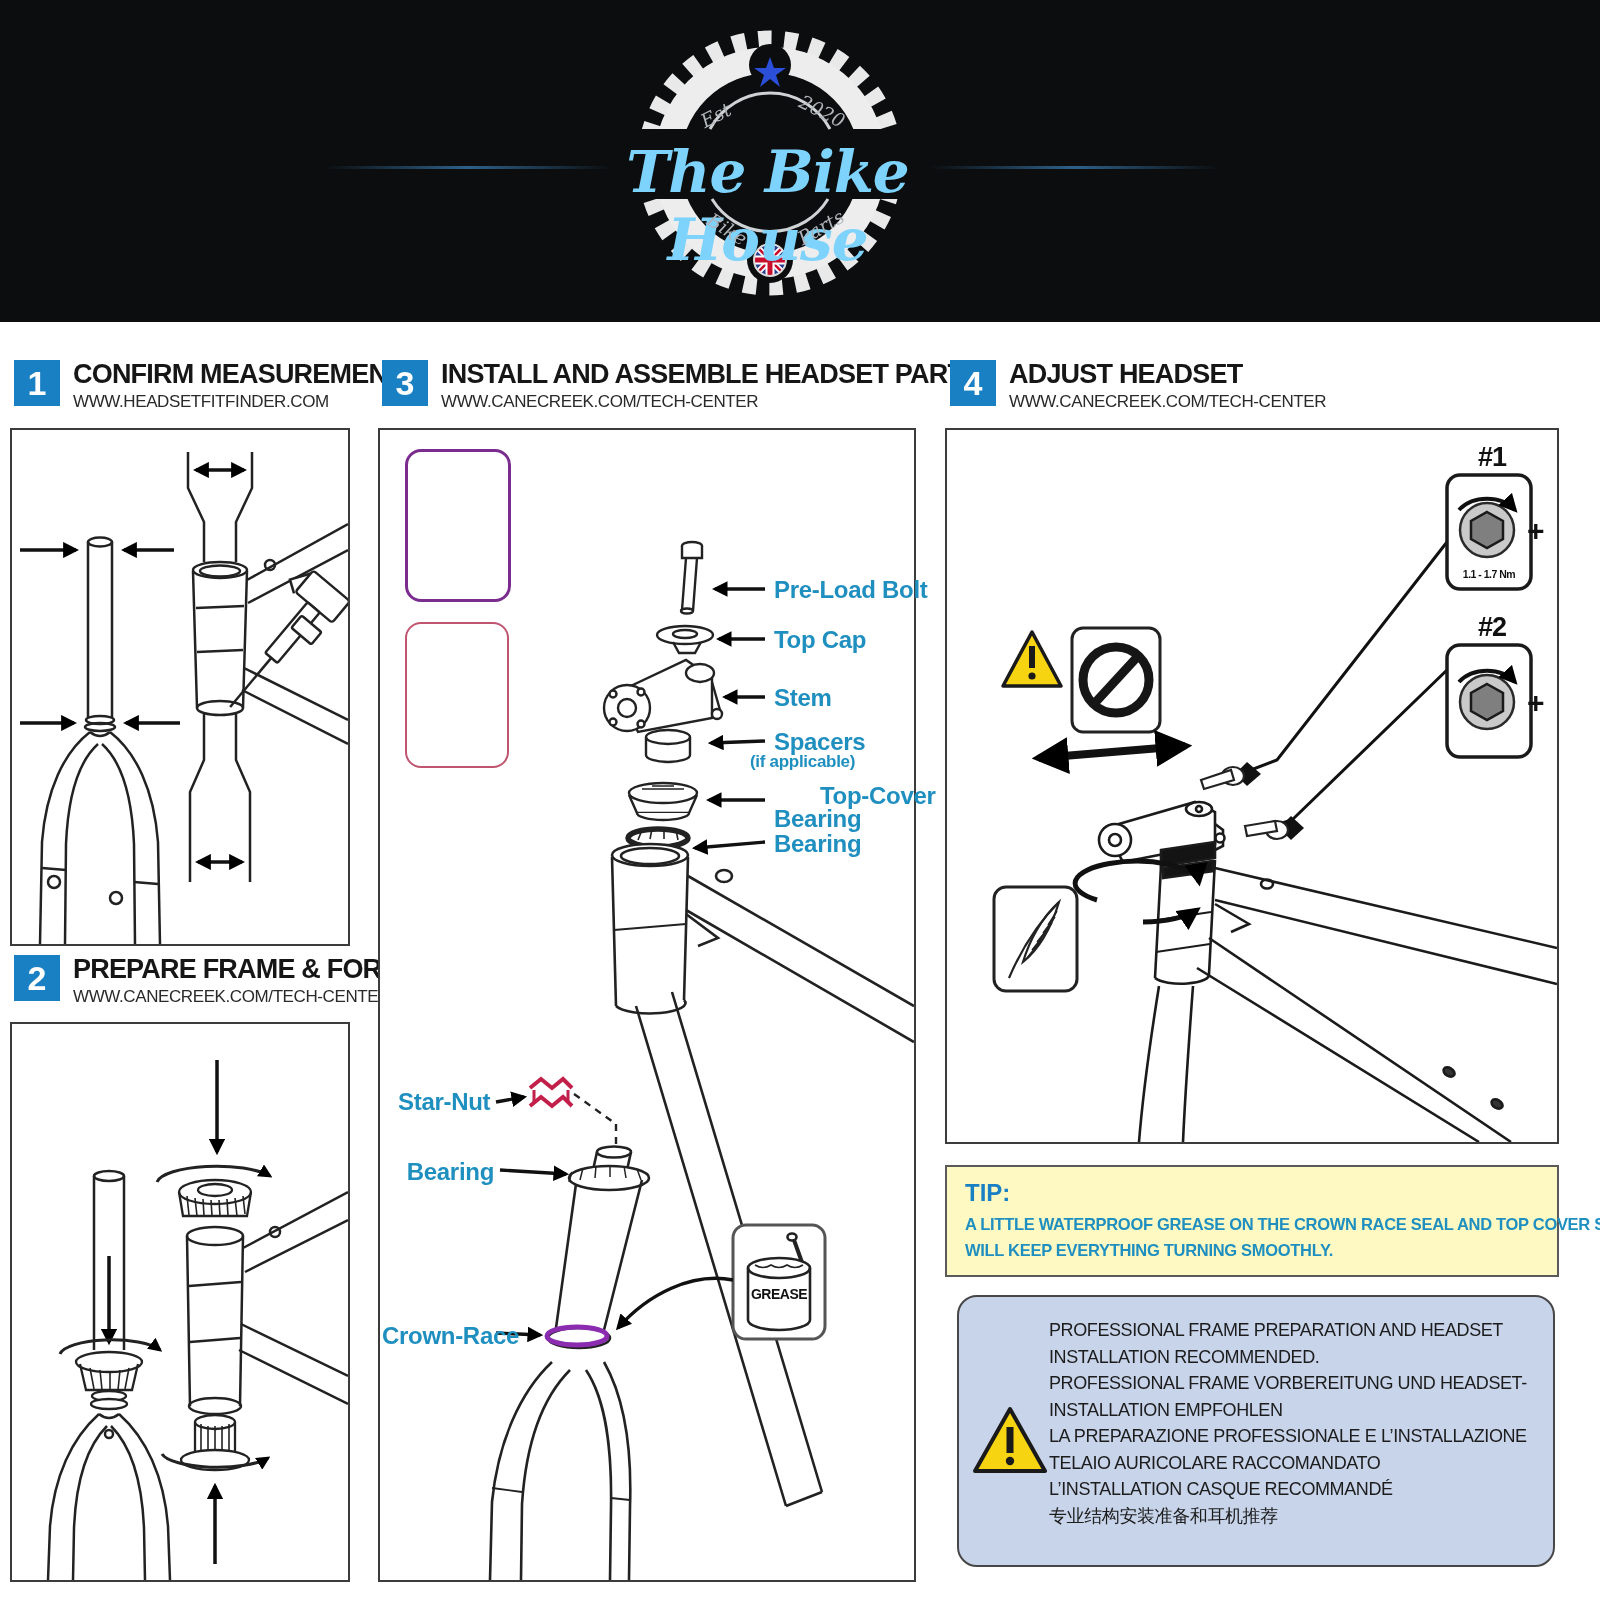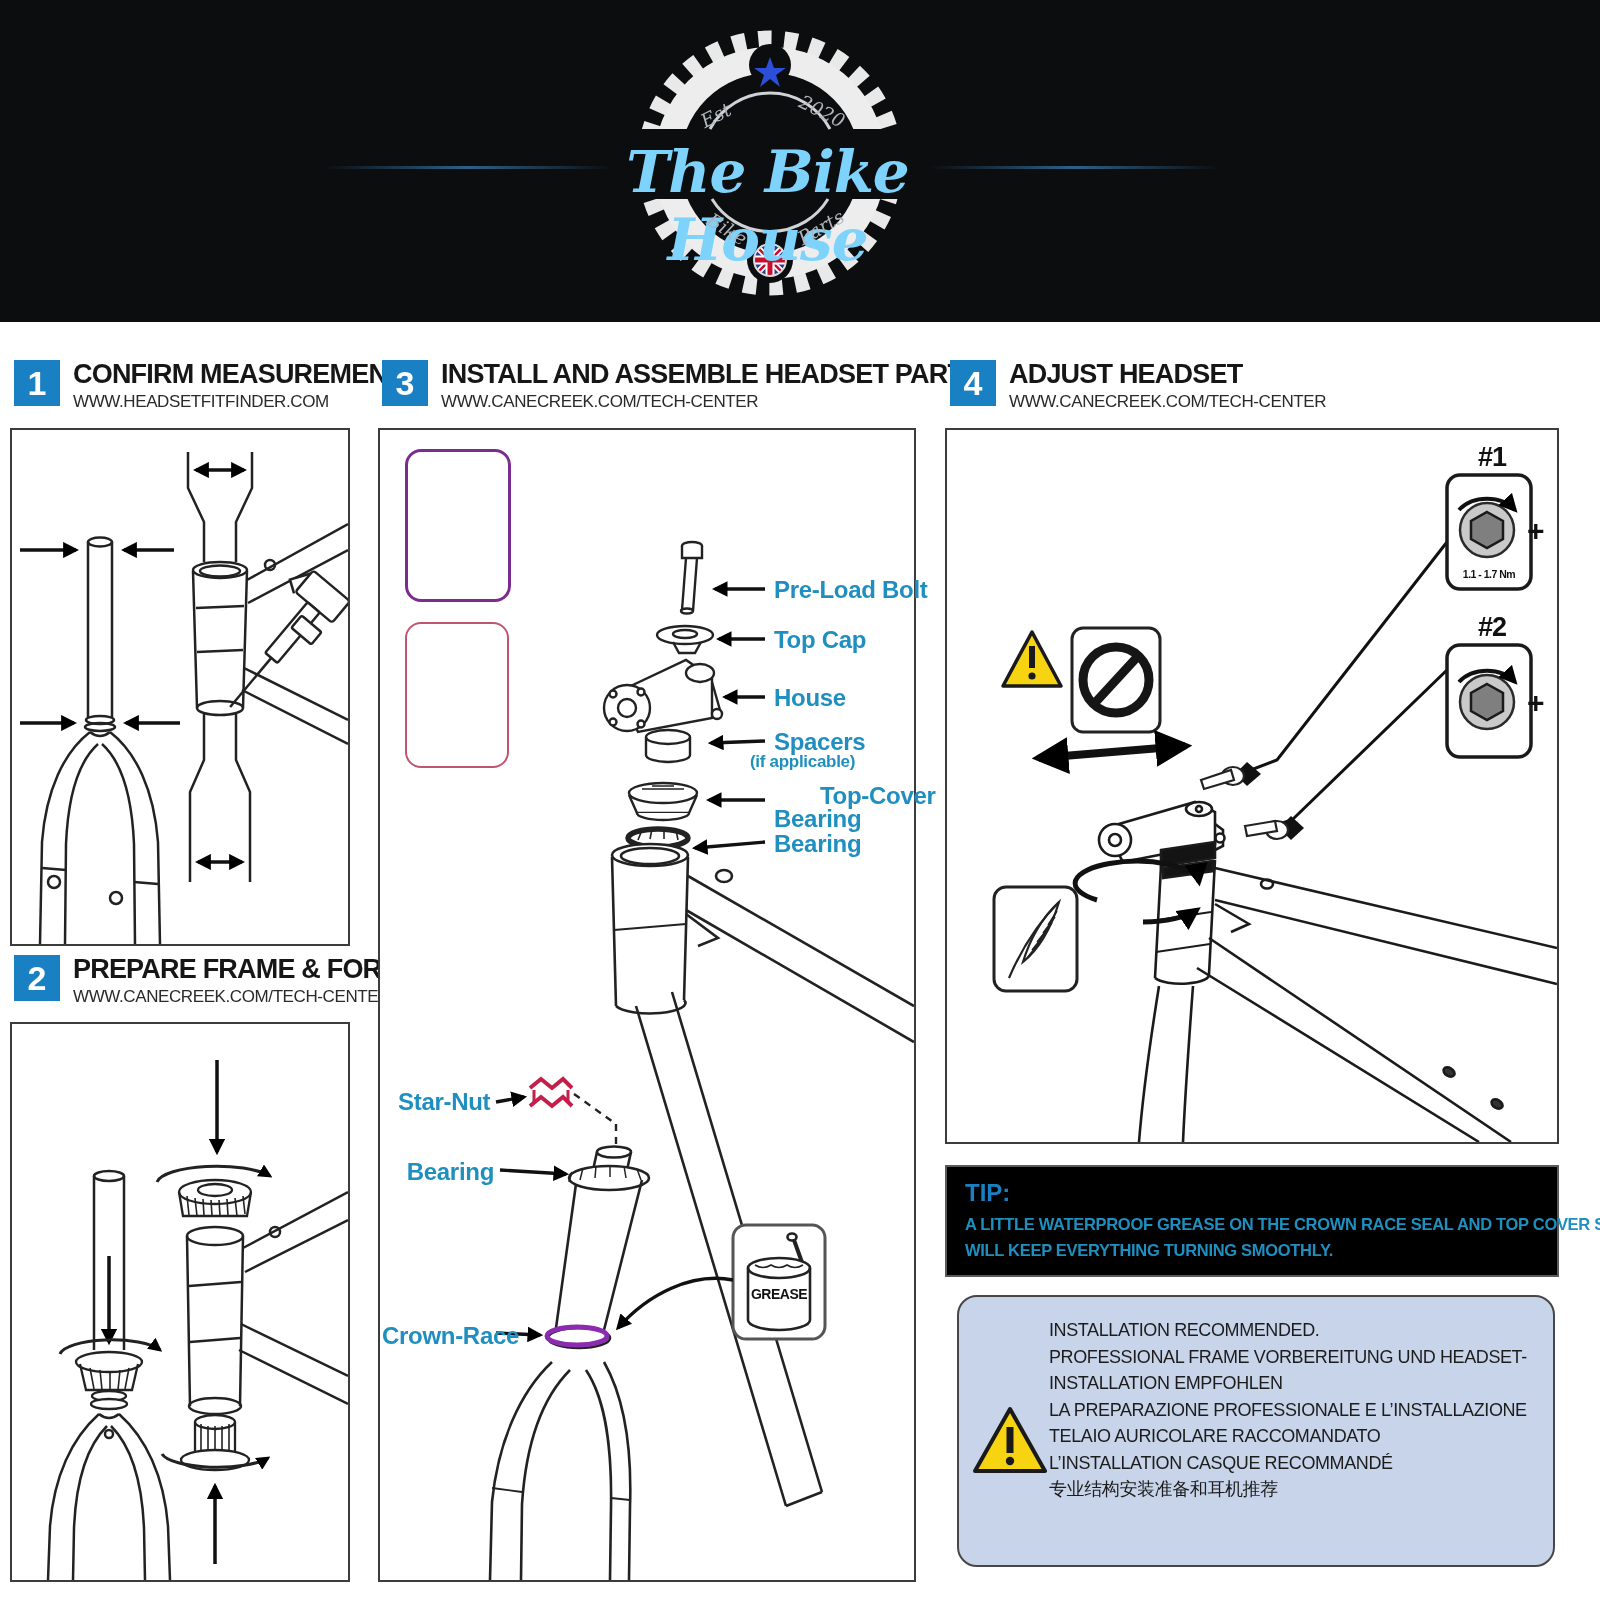--- a/index.html
+++ b/index.html
@@ -24,21 +24,21 @@
   .box{position:absolute;border:2px solid #3c3c3c;background:#fff;}
   .box svg{position:absolute;left:0;top:0;}
   .lbl{position:absolute;color:#1f8fc0;font-weight:bold;font-size:24px;letter-spacing:-0.3px;white-space:nowrap;}
   .lbl.small{font-size:17px;font-weight:bold;}
   .lbl.right{text-align:right;}
   .grease-lbl{position:absolute;color:#111;font-weight:bold;font-size:14px;letter-spacing:-0.5px;text-align:center;}
   .step-lbl{position:absolute;color:#111;font-weight:bold;font-size:27px;text-align:center;letter-spacing:-1px;}
   .plus-lbl{position:absolute;color:#111;font-weight:bold;font-size:30px;}
   .torque-lbl{position:absolute;color:#111;font-weight:bold;font-size:10.5px;text-align:center;letter-spacing:-0.5px;}
   
-  .tipbox{position:absolute;border:2px solid #5a5a5a;background:#000000;}
+  .tipbox{position:absolute;border:2px solid #5a5a5a;background:#fef9c3;}
   .tip-title{position:absolute;left:18px;top:12px;color:#1a80c4;font-weight:bold;font-size:24px;}
   .tip-line{position:absolute;left:18px;color:#1f8fc0;font-weight:bold;font-size:16.5px;letter-spacing:-0.3px;white-space:nowrap;}
   
   .warnbox{position:absolute;background:#c8d4ea;border:2px solid #474747;border-radius:20px;}
   .warn-tri{position:absolute;left:12px;top:108px;}
   .warn-text{position:absolute;left:90px;top:20px;}
   .warn-line{font-size:18px;color:#1c1c1c;line-height:26.5px;letter-spacing:-0.4px;white-space:nowrap;}
   .toolframeA{position:absolute;border:3px solid #7b2c8f;border-radius:16px;background:#fff;}
   .toolframeB{position:absolute;border:2.5px solid #c05570;border-radius:16px;background:#fff;}
 </style>
@@ -373,21 +373,21 @@
         </g>
       </g>
       <path d="M353,850 C312,842 268,864 238,898" fill="none" stroke="#111" stroke-width="3.4" marker-end="url(#ar3)"></path>
     </svg>
 
     <div class="toolframeA" style="left:25px;top:19px;width:100px;height:147px;"></div>
     <div class="toolframeB" style="left:25px;top:192px;width:100px;height:142px;"></div>
 
     <div class="lbl" style="left:394px;top:146px;">Pre-Load Bolt</div>
     <div class="lbl" style="left:394px;top:196px;">Top Cap</div>
-    <div class="lbl" style="left:394px;top:254px;">House</div>
+    <div class="lbl" style="left:394px;top:254px;">Stem</div>
     <div class="lbl" style="left:394px;top:298px;">Spacers</div>
     <div class="lbl small" style="left:370px;top:322px;">(if applicable)</div>
     <div class="lbl" style="left:394px;top:352px;margin-left:46px;">Top-Cover</div>
     <div class="lbl" style="left:394px;top:375px;">Bearing</div>
     <div class="lbl" style="left:394px;top:400px;">Bearing</div>
     <div class="lbl right" style="left:18px;top:658px;width:92px;">Star-Nut</div>
     <div class="lbl right" style="left:22px;top:728px;width:92px;">Bearing</div>
     <div class="lbl right" style="left:2px;top:892px;width:110px;">Crown-Race</div>
     <div class="grease-lbl" style="left:362px;top:856px;width:74px;">GREASE</div>
   </div>
@@ -492,20 +492,21 @@
     <div class="tip-line" style="top:74px;">WILL KEEP EVERYTHING TURNING SMOOTHLY.</div>
   </div>
 
   <div class="warnbox" style="left:957px;top:1295px;width:594px;height:268px;">
     <svg class="warn-tri" width="78" height="72" viewBox="0 0 78 72">
       <path d="M39,4 L74,66 L4,66 Z" fill="#f7d411" stroke="#1a1a1a" stroke-width="4" stroke-linejoin="round"></path>
       <rect x="35.5" y="22" width="7" height="26" fill="#1a1a1a"></rect>
       <circle cx="39" cy="56" r="4.2" fill="#1a1a1a"></circle>
     </svg>
     <div class="warn-text">
+      <div class="warn-line">PROFESSIONAL FRAME PREPARATION AND HEADSET</div>
       <div class="warn-line">INSTALLATION RECOMMENDED.</div>
       <div class="warn-line">PROFESSIONAL FRAME VORBEREITUNG UND HEADSET-</div>
       <div class="warn-line">INSTALLATION EMPFOHLEN</div>
       <div class="warn-line">LA PREPARAZIONE PROFESSIONALE E L’INSTALLAZIONE</div>
       <div class="warn-line">TELAIO AURICOLARE RACCOMANDATO</div>
       <div class="warn-line">L’INSTALLATION CASQUE RECOMMANDÉ</div>
       <div class="warn-line">专业结构安装准备和耳机推荐</div>
     </div>
   </div>
 

